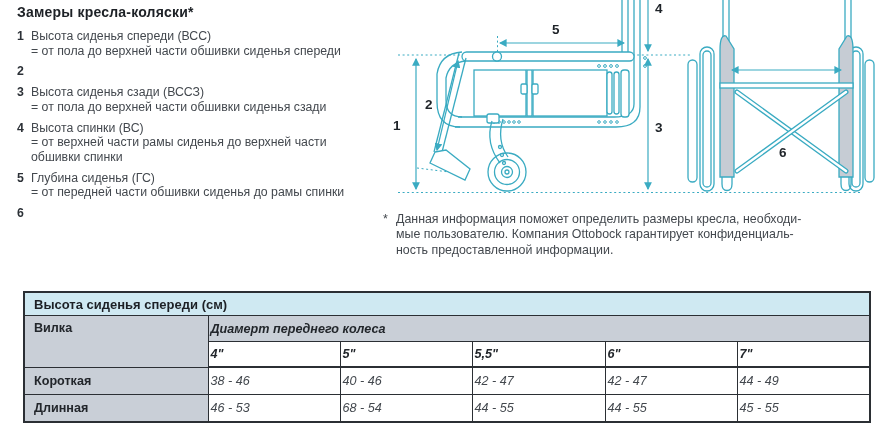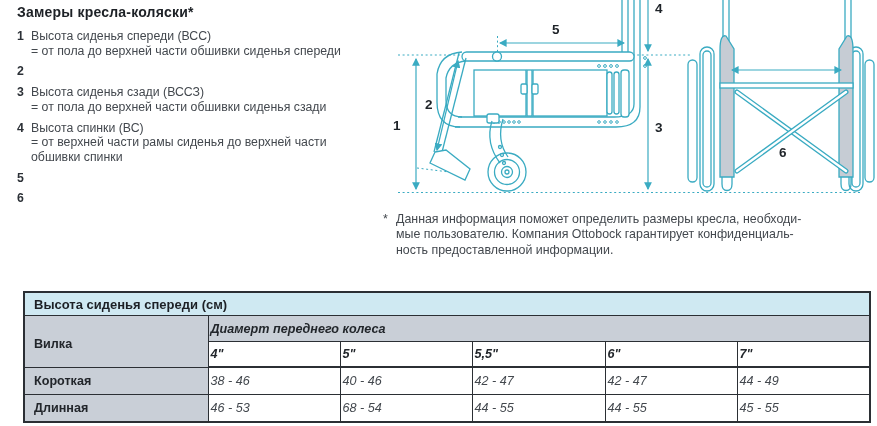--- a/index.html
+++ b/index.html
@@ -67,20 +67,22 @@
 = от пола до верхней части обшивки сиденья сзади</span>
   </div>
   <div class="mitem">
     <span class="mnum">4</span>
     <span class="mtext">Высота спинки (ВС)
 = от верхней части рамы сиденья до верхней части
 обшивки спинки</span>
   </div>
   <div class="mitem">
     <span class="mnum">5</span>
+    <span class="mtext">Глубина сиденья (ГС)
+= от передней части обшивки сиденья до рамы спинки</span>
   </div>
   <div class="mitem">
     <span class="mnum">6</span>
   </div>
 </div>
 
 <svg class="abs diagram-svg" viewBox="390 0 487 205" xmlns="http://www.w3.org/2000/svg">
   <defs>
     <marker id="arr" viewBox="0 0 10 10" refX="8.5" refY="5" markerWidth="6.5" markerHeight="6.5" orient="auto-start-reverse">
       <path d="M0,0 L10,5 L0,10 z" fill="#3aabc2"></path>
@@ -220,21 +222,21 @@
       <col style="width:132px">
     <col style="width:133px">
       <col style="width:132px">
       <col style="width:133px">
   </colgroup>
   <tbody>
       <tr>
     <td class="title-cell" colspan="6">Высота сиденья спереди (см)</td>
   </tr>
   <tr>
-    <td class="grey b" rowspan="2" style="vertical-align:top;padding-top:21px;">Вилка</td>
+    <td class="grey b" rowspan="2" style="vertical-align:top;padding-top:5px;">Вилка</td>
     <td class="grey b c" colspan="5">Диамерт переднего колеса</td>
   </tr>
   <tr class="sizes">
     <td class="b c">4"</td>
     <td class="b c">5"</td>
     <td class="b c">5,5"</td>
     <td class="b c">6"</td>
     <td class="b c">7"</td>
   </tr>
   <tr class="data">

